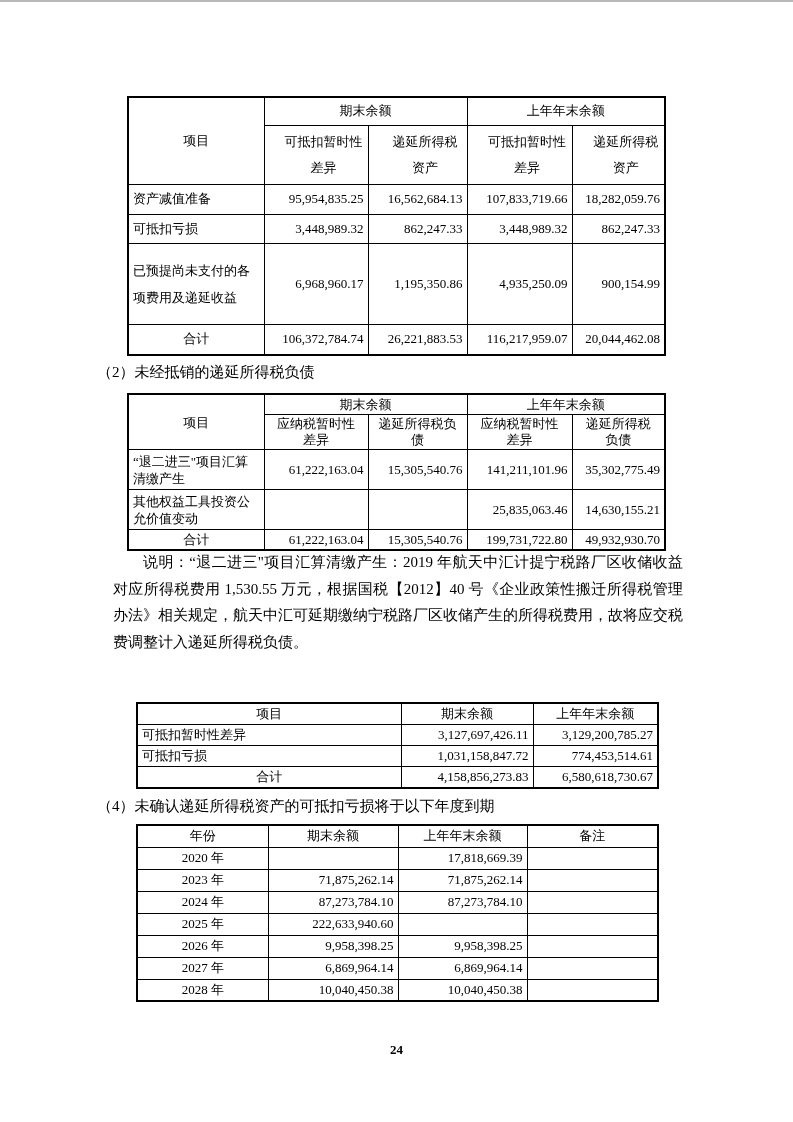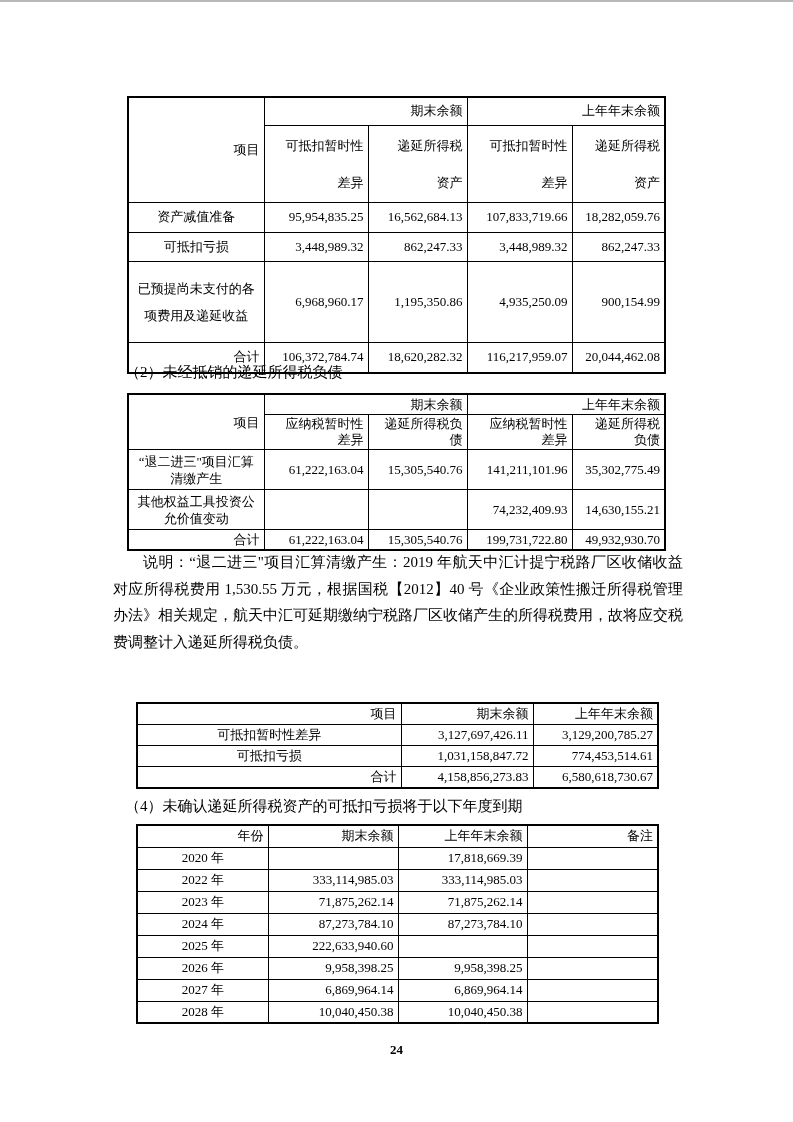--- a/index.html
+++ b/index.html
@@ -11,37 +11,37 @@
     background: #ffffff;
     color: #000000;
     font-family: "Liberation Serif", "DejaVu Serif", serif;
     overflow: hidden;
   }
   .page-edge { position: absolute; top: 0; left: 0; width: 100%; height: 2px; background: #b9b9b9; }
 
   table.t { border-collapse: collapse; table-layout: fixed; position: absolute; border: 2px solid #000; }
   table.t td { border: 1px solid #000; padding: 1px 4px; font-size: 13px; vertical-align: middle; overflow: hidden; }
   .ctr { text-align: center; margin-top: 8px; }
-  .hc  { text-align: right; font-size: 14px; }
-  .lab { text-align: center; font-size: 14px; padding-left: 5px; }
+  .hc  { text-align: center; font-size: 14px; }
+  .lab { text-align: left; font-size: 14px; padding-left: 5px; }
   .num { text-align: right; padding-right: 6px; }
   .pre { white-space: pre-line; }
 
   #t1 { top: 96px;  left: 127px; width: 537px; }
-  #t1 .pre { line-height: 37px; padding-left: 19px; }
+  #t1 .pre { line-height: 26px; padding-left: 19px; }
   #t1 .multiline { line-height: 27px; }
 
   #t2 { top: 393px; left: 127px; width: 537px; }
   #t2 td { line-height: 17px; }
   #t2 .pre { line-height: 16px; }
 
   #t3 { top: 702px; left: 136px; width: 521px; }
   #t4 { top: 824px; left: 136px; width: 521px; }
 
-  .heading { position: absolute; left: 125px; font-size: 15px; white-space: nowrap; }
+  .heading { position: absolute; left: 97px; font-size: 15px; white-space: nowrap; }
   #s2 { top: 363px; }
   #s3 { top: 676px; }
   #s4 { top: 797px; }
 
   .note {
     position: absolute; top: 549px; left: 113px; width: 570px;
     font-size: 15px; line-height: 26.5px; text-align: justify; text-indent: 2em;
   }
   .pageno {
     position: absolute; top: 1042px; left: 0; width: 100%;
@@ -95,21 +95,21 @@
       <tr style="height:81px">
         <td class="lab multiline">已预提尚未支付的各项费用及递延收益</td>
         <td class="num">6,968,960.17</td>
         <td class="num">1,195,350.86</td>
         <td class="num">4,935,250.09</td>
         <td class="num">900,154.99</td>
       </tr>
       <tr style="height:31px">
         <td class="hc">合计</td>
         <td class="num">106,372,784.74</td>
-        <td class="num">18,620,282.32</td>
+        <td class="num">26,221,883.53</td>
         <td class="num">116,217,959.07</td>
         <td class="num">20,044,462.08</td>
       </tr>
     </tbody>
   </table>
 
   <div class="heading" id="s2">（2）未经抵销的递延所得税负债</div>
 
   <table class="t" id="t2">
     <colgroup>
@@ -139,21 +139,21 @@
         <td class="lab">“退二进三"项目汇算清缴产生</td>
         <td class="num">61,222,163.04</td>
         <td class="num">15,305,540.76</td>
         <td class="num">141,211,101.96</td>
         <td class="num">35,302,775.49</td>
       </tr>
       <tr style="height:40px">
         <td class="lab">其他权益工具投资公允价值变动</td>
         <td class="num"></td>
         <td class="num"></td>
-        <td class="num">74,232,409.93</td>
+        <td class="num">25,835,063.46</td>
         <td class="num">14,630,155.21</td>
       </tr>
       <tr style="height:20px">
         <td class="hc">合计</td>
         <td class="num">61,222,163.04</td>
         <td class="num">15,305,540.76</td>
         <td class="num">199,731,722.80</td>
         <td class="num">49,932,930.70</td>
       </tr>
     </tbody>
@@ -208,26 +208,20 @@
         <td class="hc">上年年末余额</td>
         <td class="hc">备注</td>
       </tr>
       <tr style="height:22px">
         <td class="ctr">2020 年</td>
         <td class="num"></td>
         <td class="num">17,818,669.39</td>
         <td class="num"></td>
       </tr>
       <tr style="height:22px">
-        <td class="ctr">2022 年</td>
-        <td class="num">333,114,985.03</td>
-        <td class="num">333,114,985.03</td>
-        <td class="num"></td>
-      </tr>
-      <tr style="height:22px">
         <td class="ctr">2023 年</td>
         <td class="num">71,875,262.14</td>
         <td class="num">71,875,262.14</td>
         <td class="num"></td>
       </tr>
       <tr style="height:22px">
         <td class="ctr">2024 年</td>
         <td class="num">87,273,784.10</td>
         <td class="num">87,273,784.10</td>
         <td class="num"></td>

